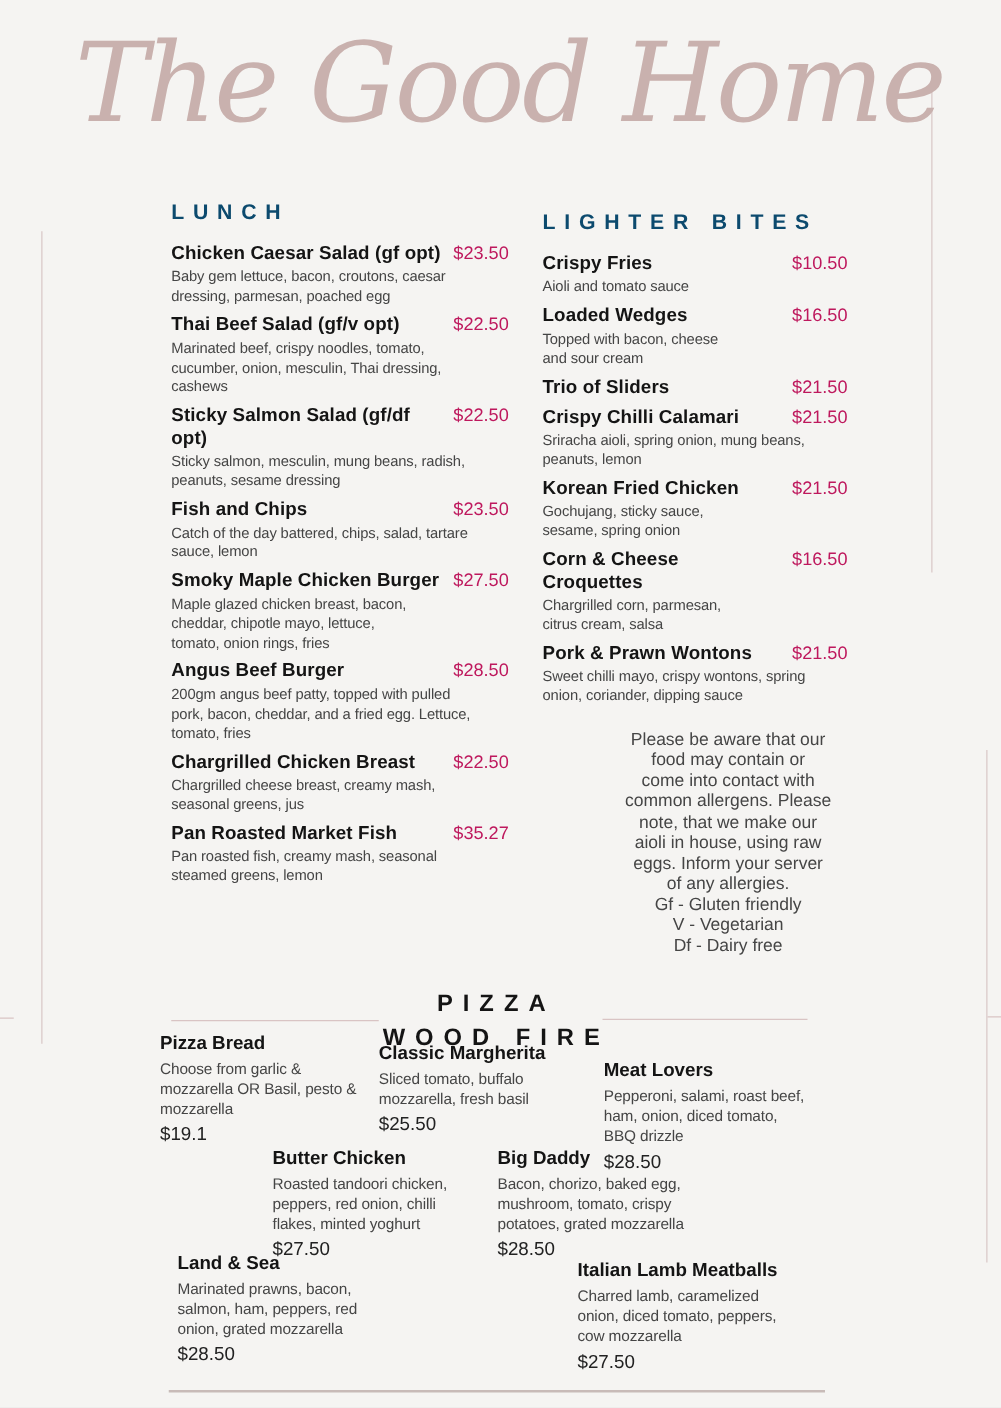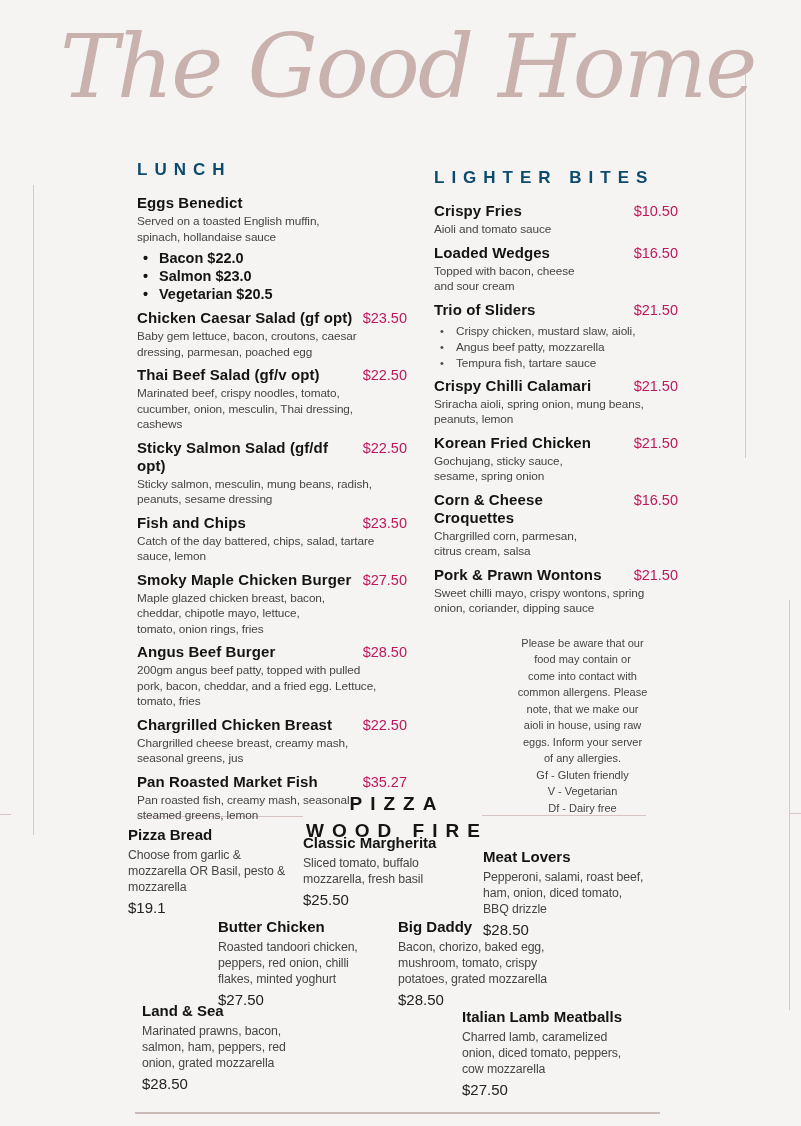--- a/index.html
+++ b/index.html
@@ -41,21 +41,21 @@
     white-space:pre-line;letter-spacing:-.1px;
   }
   ul.opts{list-style:none;margin:4px 0 0 0;padding:0 0 0 6px;}
   ul.opts li{position:relative;padding-left:16px;line-height:18px;margin-bottom:0;}
   ul.opts li::before{content:"•";position:absolute;left:0;top:0;}
   ul.opts.bold li{font-size:14.5px;font-weight:700;color:#141414;}
   ul.opts.plain li{font-size:11.8px;color:#454545;line-height:16px;letter-spacing:-.1px;}
   ul.opts.plain li::before{font-size:11px;}
   
   .note{margin:18px 0 0 56px;width:185px;text-align:center;
-    font-size:11px;color:#454545;line-height:16.5px;}
+    font-size:14px;color:#454545;line-height:16.5px;}
   .note-text{white-space:pre-line;}
   .note-legend div{line-height:16.5px;}
   
   .pz-head{
     position:absolute;left:287px;top:790px;width:220px;text-align:center;
     font-size:19px;font-weight:700;letter-spacing:8px;color:#141414;line-height:27px;
   }
   .pz{position:absolute;text-align:left;}
   .pz-name{font-size:15px;font-weight:700;color:#141414;margin-bottom:4px;}
   .pz-desc{font-size:12.3px;color:#454545;line-height:16px;white-space:pre-line;letter-spacing:-.1px;}
@@ -80,33 +80,20 @@
   <div class="hline hline-pz-right"></div>
   <div class="hline hline-edge-left"></div>
   <div class="hline hline-edge-right"></div>
   <div class="hline-bottom hline"></div>
 
   <div class="script-title">The Good Home</div>
 
   <div class="col-left">
     <h2 class="sec-head">LUNCH</h2>
 
-    <div class="mi">
-      <div class="mi-row">
-        <span class="mi-name">Eggs Benedict</span>
-        <span class="mi-price"></span>
-      </div>
-      <div class="mi-desc">Served on a toasted English muffin,
-spinach, hollandaise sauce</div>
-      <ul class="opts bold">
-        <li>Bacon $22.0</li>
-        <li>Salmon $23.0</li>
-        <li>Vegetarian $20.5</li>
-      </ul>
-    </div>
 
     <div class="mi">
       <div class="mi-row">
         <span class="mi-name">Chicken Caesar Salad (gf opt)</span>
         <span class="mi-price">$23.50</span>
       </div>
       <div class="mi-desc">Baby gem lettuce, bacon, croutons, caesar
 dressing, parmesan, poached egg</div>
     </div>
 
@@ -195,25 +182,20 @@
       </div>
       <div class="mi-desc">Topped with bacon, cheese
 and sour cream</div>
     </div>
 
     <div class="mi">
       <div class="mi-row">
         <span class="mi-name">Trio of Sliders</span>
         <span class="mi-price">$21.50</span>
       </div>
-      <ul class="opts plain">
-        <li>Crispy chicken, mustard slaw, aioli,</li>
-        <li>Angus beef patty, mozzarella</li>
-        <li>Tempura fish, tartare sauce</li>
-      </ul>
     </div>
 
     <div class="mi">
       <div class="mi-row">
         <span class="mi-name">Crispy Chilli Calamari</span>
         <span class="mi-price">$21.50</span>
       </div>
       <div class="mi-desc">Sriracha aioli, spring onion, mung beans,
 peanuts, lemon</div>
     </div>

